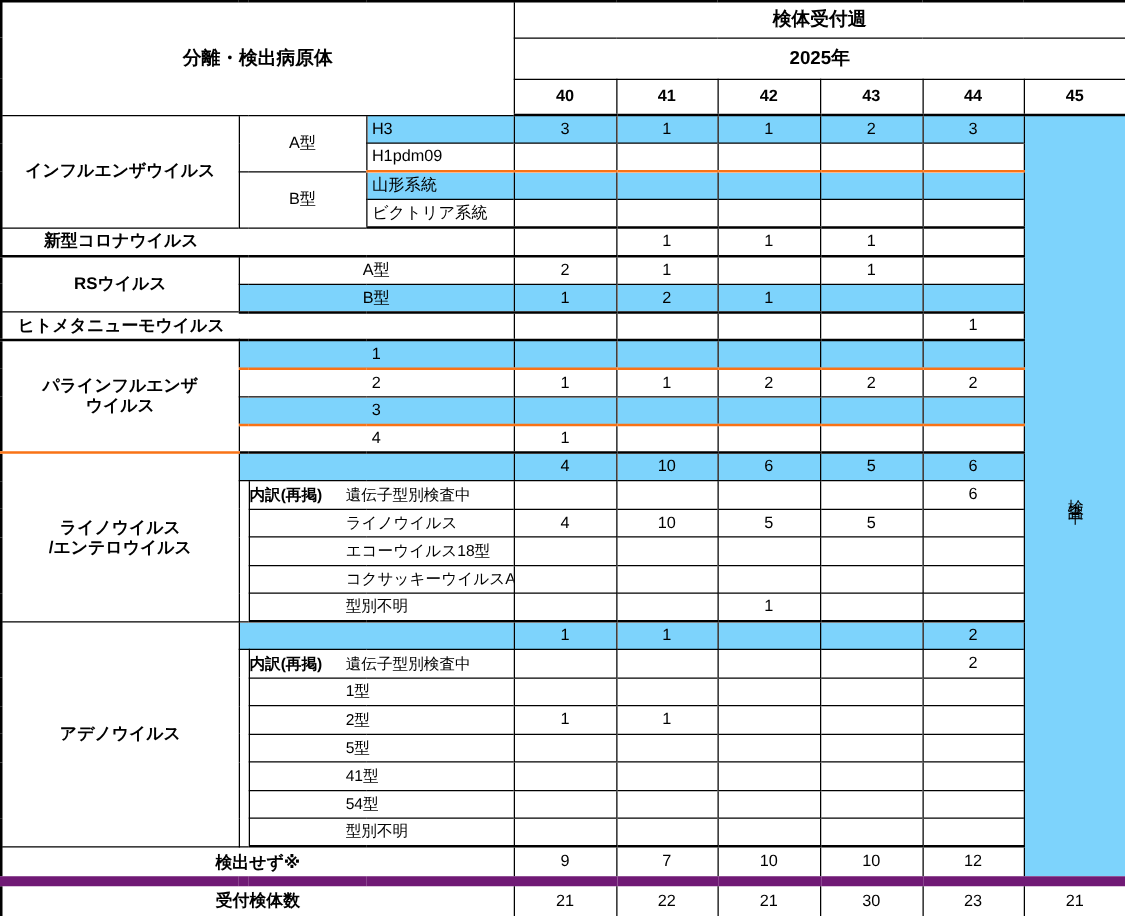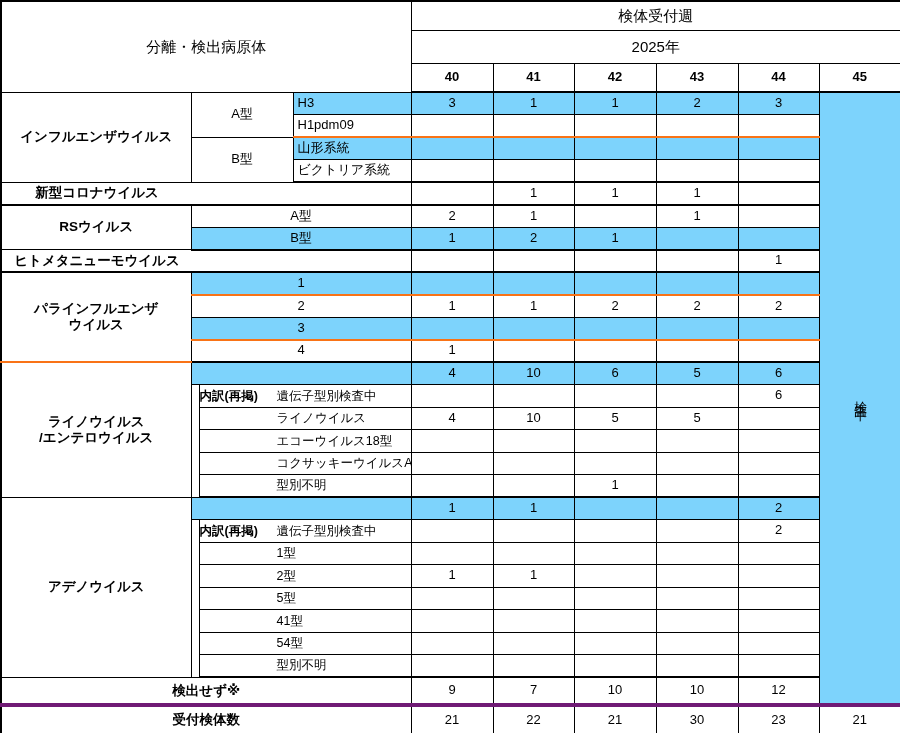--- a/index.html
+++ b/index.html
@@ -2,41 +2,41 @@
 <html><head>
 <meta charset="utf-8">
 <style>
   html,body{margin:0;padding:0;background:#fff;}
   body{font-family:"Liberation Sans","DejaVu Sans",sans-serif;color:#000;}
   table{border-collapse:collapse;table-layout:fixed;width:900px;border:2px solid #000;}
   td{border:1px solid #000;padding:0;font-size:13px;line-height:1.15;vertical-align:middle;overflow:hidden;white-space:nowrap;}
   tr{height:22.5px;}
   tr.h1{height:29px;} tr.h2{height:33px;} tr.h3{height:29px;}
   tr.rbig1{height:28px;margin-left:16px;} tr.rbig2{height:29px;}
-  td.hdr{font-weight:normal;text-align:center;font-size:15px;}
+  td.hdr{font-weight:bold;text-align:center;font-size:15px;}
   td.wk{font-weight:bold;text-align:center;font-size:13px;}
   td.g{font-weight:bold;text-align:center;font-size:13.5px;}
   td.gwide{font-size:13.5px;}
   td.gwide .in190{width:190px;text-align:center;font-weight:bold;}
   td.gc{font-weight:bold;text-align:center;font-size:13.5px;}
   td.sub{text-align:center;}
   td.lbl{text-align:left;padding-left:4px;}
   td.v{text-align:center;}
   td.boxlbl{text-align:left;padding-left:0;font-size:12.5px;}
   .pfx{font-weight:bold;display:inline-block;width:77px;}
   .ind{margin-left:77px;}
   .blue{background:#7dd3fc;}
   td.pending{text-align:center;vertical-align:middle;}
   .vtext{writing-mode:vertical-rl;letter-spacing:4px;display:inline-block;font-size:13px;}
   
   tr.bd>td{border-bottom:1px dotted #888;}
   tr.bs>td{border-bottom:2px solid #f97316;}
   tr.bs2>td{border-bottom:1px solid #000;}
   tr.bt>td{border-bottom:2px solid #000;}
-  tr.last>td{border-top:4px solid #701a75;}
+  tr.last>td{border-top:8px solid #701a75;}
 </style>
 </head>
 <body>
 
 <table>
   <colgroup>
     <col style="width:190px">
       <col style="width:8px">
       <col style="width:94px">
       <col style="width:118px">

